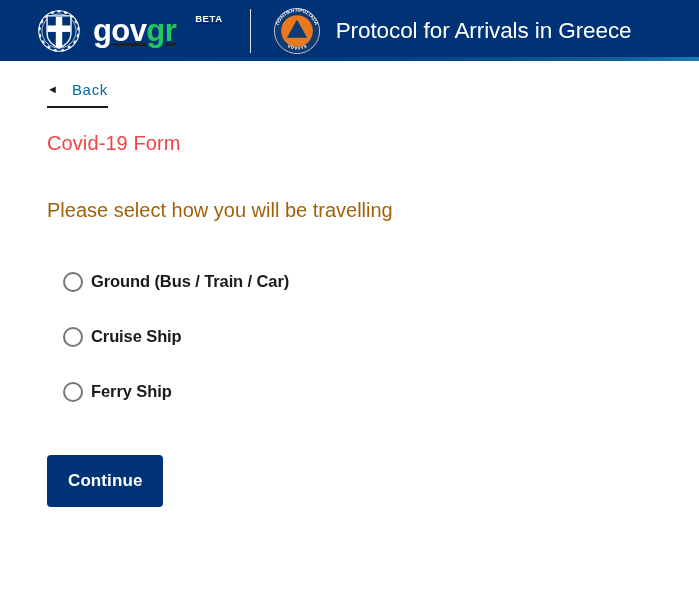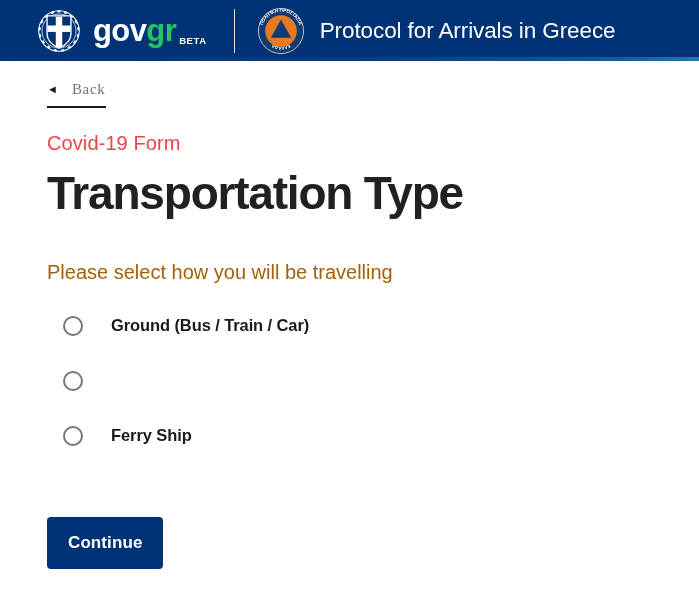--- a/index.html
+++ b/index.html
@@ -45,30 +45,31 @@
     width: 46px;
     height: 46px;
     flex: 0 0 46px;
   }
   .govgr-word {
     font-size: 31px;
     font-weight: bold;
     letter-spacing: -0.6px;
     line-height: 1;
     display: flex;
-    align-items: flex-end;
+    align-items: flex-start;
+    text-decoration: underline;
   }
   .govgr-word .gov { color: #ffffff; }
   .govgr-word .gr  { color: #22c55e; }
   .govgr-word .beta {
     color: #ffffff;
     font-size: 9.5px;
     font-weight: bold;
     letter-spacing: 0.6px;
-    margin-left: 3px;
+    margin-left: 19px;
     position: relative;
     top: -1px;
   }
 
   .header-divider {
     width: 1px;
     height: 44px;
     background: #ffffff;
     opacity: 0.85;
     margin: 0 22px 0 27px;
@@ -109,23 +110,22 @@
   }
   .back-arrow {
     font-size: 11px;
     line-height: 1;
     color: #1a1a1a;
     position: relative;
     top: 0px;
   }
   .back-label {
     font-size: 15px;
-    color: #737373;
+    color: #0369a1;
     letter-spacing: 0.7px;
-    font-family: Liberation Serif, serif;
   }
 
   .eyebrow {
     margin-top: 24px;
     font-size: 20px;
     color: #ef4444;
     letter-spacing: 0.1px;
   }
 
   .page-title {
@@ -142,22 +142,22 @@
     font-size: 20px;
     color: #a16207;
   }
 
   
   .radio-group {
     margin-top: 32px;
   }
   .radio-row {
     display: flex;
-    align-items: flex-start;
-    gap: 28px;
+    align-items: center;
+    gap: 8px;
     height: 55px;
     cursor: pointer;
     padding-left: 16px;
   }
   .radio-circle {
     width: 20px;
     height: 20px;
     border-radius: 50%;
     border: 2px solid #757575;
     background: #ffffff;
@@ -257,34 +257,34 @@
 
 <main class="page">
 
   <button class="back-link">
     <span class="back-arrow">◄</span>
     <span class="back-label">Back</span>
   </button>
 
   <div class="eyebrow">Covid-19 Form</div>
 
-  <h2 class="page-title">Transportation Type</h2>
 
   <p class="instructions">Please select how you will be travelling</p>
 
   <div class="radio-group">
 
     <label class="radio-row">
       <span class="radio-circle"></span>
       <span class="radio-label">Ground (Bus / Train / Car)</span>
     </label>
 
 
     <label class="radio-row">
       <span class="radio-circle"></span>
+      <span class="radio-label">Cruise Ship</span>
     </label>
 
     <label class="radio-row">
       <span class="radio-circle"></span>
       <span class="radio-label">Ferry Ship</span>
     </label>
 
   </div>
 
   <button class="continue-button">Continue</button>

